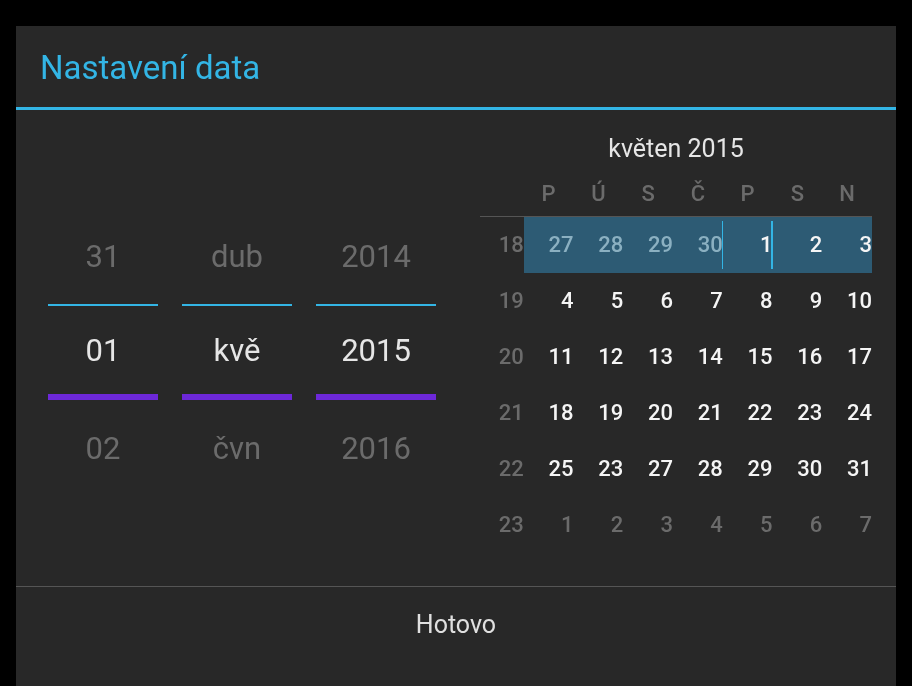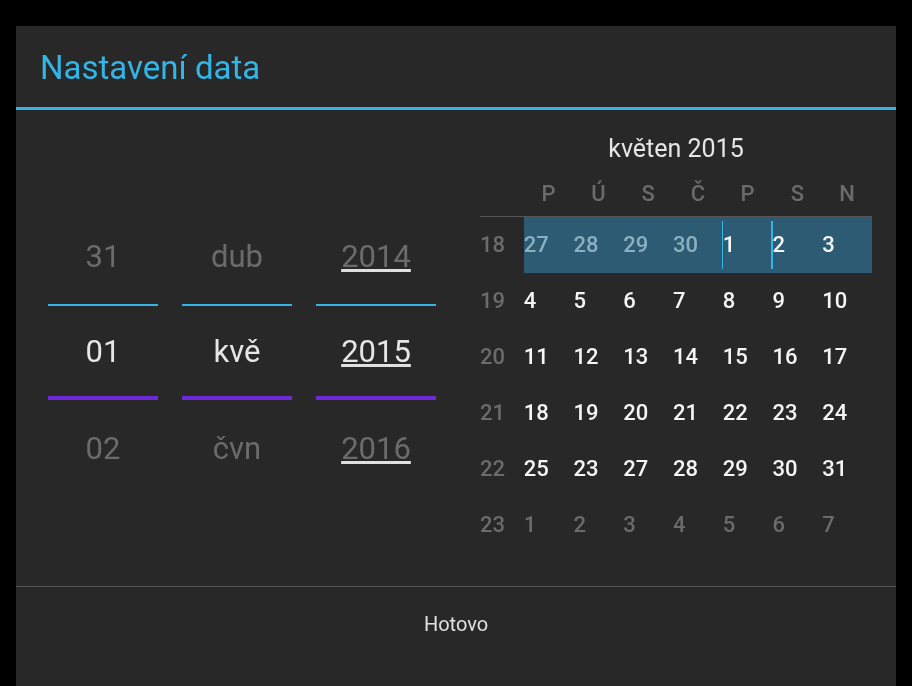--- a/index.html
+++ b/index.html
@@ -41,35 +41,35 @@
     justify-content: center;
     gap: 24px;
     padding: 0 28px 0 28px;
   }
   .picker-col {
     display: flex;
     flex-direction: column;
     align-items: center;
     width: 110px;
   }
-  .picker-col.year { width: 120px; text-decoration: underline; }
+  .picker-col.year { width: 120px; }
   .picker-val {
     font-size: 31px;
     line-height: 1;
     height: 96px;
     display: flex;
     align-items: center;
     justify-content: center;
     width: 100%;
     color: #6b6b6b;
   }
   .picker-val.selected {
     color: #e6e6e6;
     border-top: 2px solid #33b5e5;
-    border-bottom: 4px solid #6d28d9;
+    border-bottom: 6px solid #6d28d9;
   }
   .calendar {
     flex: 1;
     padding: 16px 24px 0 12px;
   }
   .cal-month {
     text-align: center;
     font-size: 25px;
     color: #e6e6e6;
     padding-bottom: 18px;
@@ -83,21 +83,21 @@
     font-weight: 500;
     font-size: 22px;
     padding-bottom: 10px;
     width: 12.5%;
     text-align: center;
   }
   .cal-table th.weeknum-head {
     width: 11%;
   }
   .cal-table tbody tr td {
-    text-align: left;
+    text-align: right;
     font-size: 22px;
     height: 56px;
     font-weight: 500;
   }
   .cal-table tbody tr:first-child td { border-top: 1px solid #555; }
   .cal-weeknum {
     color: #6b6b6b;
     font-weight: 400;
     font-size: 20px;
   }
@@ -131,21 +131,21 @@
     height: 1px;
     background: #555;
   }
   .footer {
     display: flex;
     height: 74px;
     align-items: center;
     justify-content: center;
   }
   .done-btn {
-    font-size: 20px;
+    font-size: 25px;
     color: #e0e0e0;
     background: none;
     border: none;
     width: 100%;
     height: 100%;
     cursor: pointer;
     font-family: inherit;
   }
 </style>
 </head>

